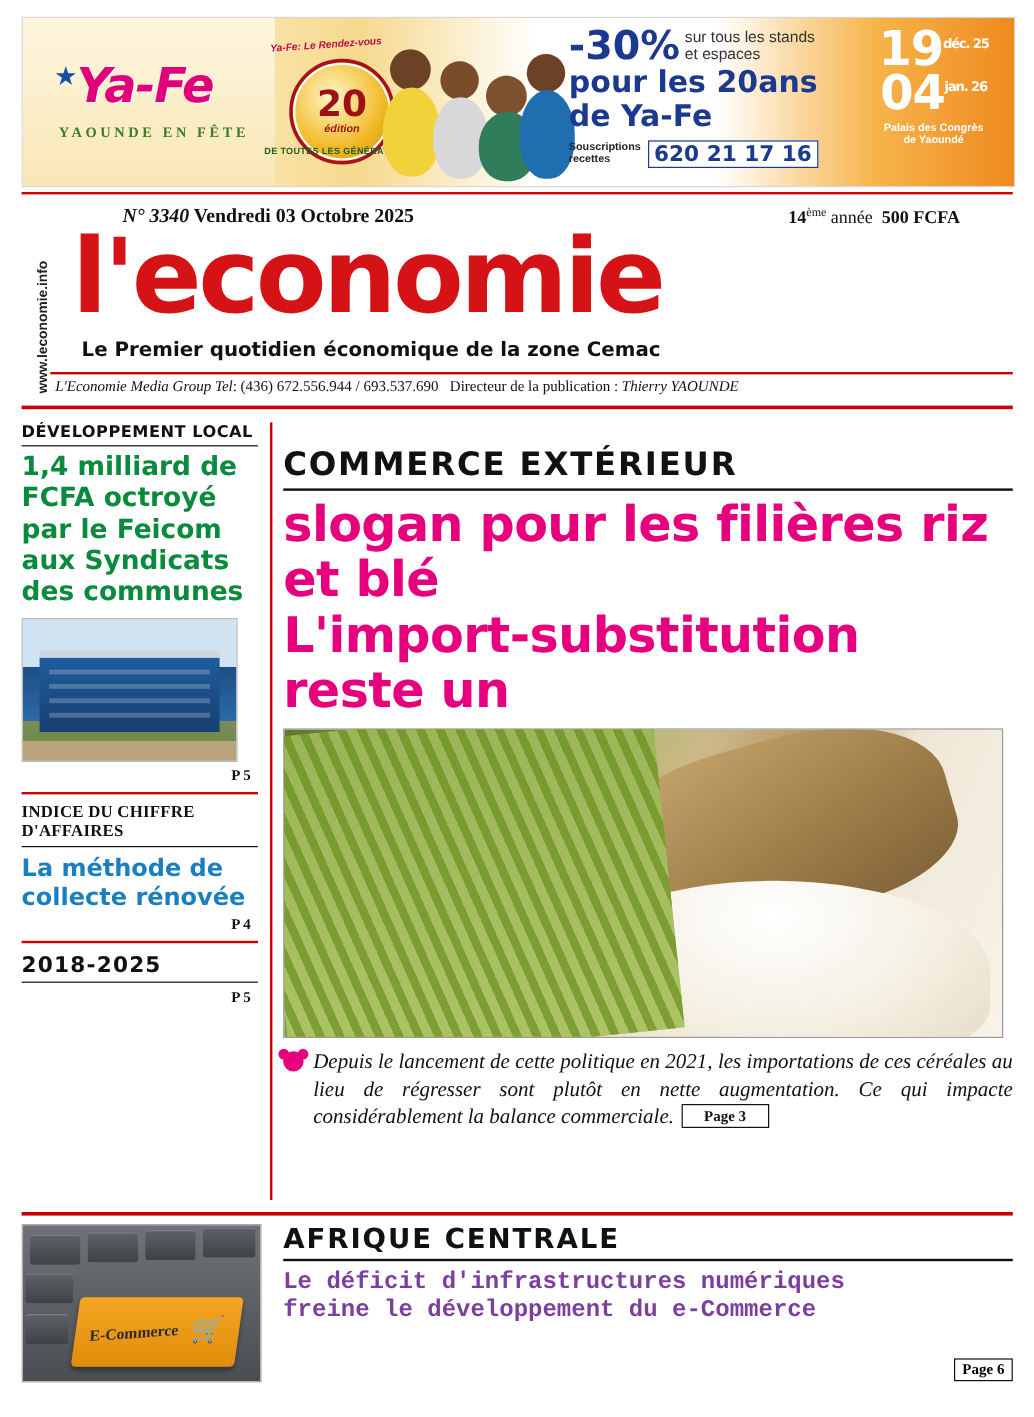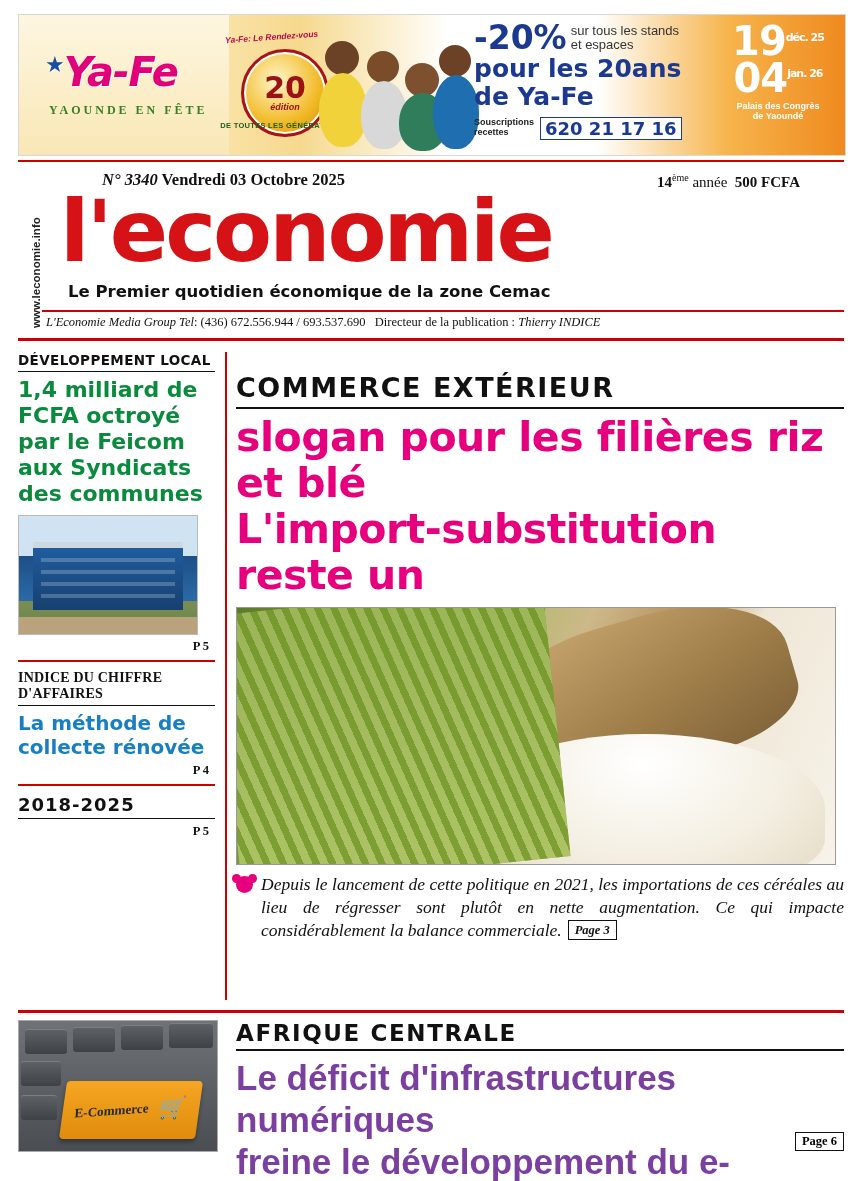--- a/index.html
+++ b/index.html
@@ -487,28 +487,27 @@
     font-family: "Liberation Serif", serif;
     font-size: 17.5px;
     line-height: 1.32;
     color: #111;
     text-align: justify;
   }
   .caption-text i { font-style: italic; }
   .page-box {
     display: inline-block;
     border: 1px solid #111;
-    padding: 1px 6px;
+    padding: 1px 18px;
     font-family: "Liberation Serif", serif;
     font-size: 12.5px;
     font-weight: bold;
     margin-left: 6px;
     white-space: nowrap;
     vertical-align: 2px;
-    font-style: italic;
   }
 
   
   .hr-red-wide {
     position: absolute;
     left: 0; top: 658px;
     width: 826px; height: 3px;
     background: #c00;
   }
   .bottom {
@@ -565,23 +564,23 @@
     font-size: 23px;
     letter-spacing: 1.6px;
     color: #111;
   }
   .af-rule {
     height: 2px;
     background: #111;
     margin: 3px 0 6px 0;
   }
   .af-head {
-    font-family: Liberation Sans, sans-serif;
-    font-weight: bold;
-    font-size: 35px;
+    font-family: Liberation Mono, monospace;
+    font-weight: bold;
+    font-size: 20px;
     line-height: 1.2;
     color: #7b3fa0;
   }
   .af-pagebox {
     position: absolute;
     right: 0; top: 112px;
     border: 1px solid #111;
     padding: 1px 6px;
     font-family: "Liberation Serif", serif;
     font-size: 12.5px;
@@ -615,21 +614,21 @@
       <div class="person" style="left:0px; top:50px; width:48px; height:74px; background:#f2d23b;"></div>
       <div class="person p-head" style="left:48px; top:28px; width:32px; height:32px; background:#7a4c2a;"></div>
       <div class="person" style="left:42px; top:58px; width:46px; height:68px; background:#d8d8d8;"></div>
       <div class="person p-head" style="left:86px; top:40px; width:34px; height:34px; background:#7d5030;"></div>
       <div class="person" style="left:80px; top:70px; width:48px; height:58px; background:#2f7d5b;"></div>
       <div class="person p-head" style="left:120px; top:22px; width:32px; height:32px; background:#6b4226;"></div>
       <div class="person" style="left:114px; top:52px; width:46px; height:74px; background:#1f6fb0;"></div>
     </div>
 
     <div class="ad-center">
-      <span class="ad-pct">-20%</span><span class="ad-pct-sub"><span>sur tous les stands</span><br><span>et espaces</span></span>
+      <span class="ad-pct">-30%</span><span class="ad-pct-sub"><span>sur tous les stands</span><br><span>et espaces</span></span>
       <div class="ad-pour">pour les 20ans</div>
       <div class="ad-pour">de Ya-Fe</div>
       <div class="ad-contact">
         <div class="ad-souscript">
           <span>Souscriptions</span><br><span>recettes</span>
         </div>
         <div class="ad-phone">620 21 17 16</div>
       </div>
     </div>
 
@@ -651,21 +650,21 @@
       <b>14</b><span class="sup">ème</span>
       <span>année</span>&nbsp;
       <b>500 FCFA</b>
     </div>
     <div class="logo-eco">l'economie</div>
     <div class="tagline">Le Premier quotidien économique de la zone Cemac</div>
     <div class="rule-mid"></div>
     <div class="imprint">
       <i>L'Economie Media Group Tel</i><span>: (436) 672.556.944  / 693.537.690</span>&nbsp;&nbsp;
       <span>Directeur de la publication :</span>
-      <i>Thierry INDICE</i>
+      <i>Thierry YAOUNDE</i>
     </div>
     <div class="rule-bottom"></div>
   </div>
 
   <div class="content">
 
     <div class="col-left">
 
       <div>
         <div class="kicker">DÉVELOPPEMENT LOCAL</div>

